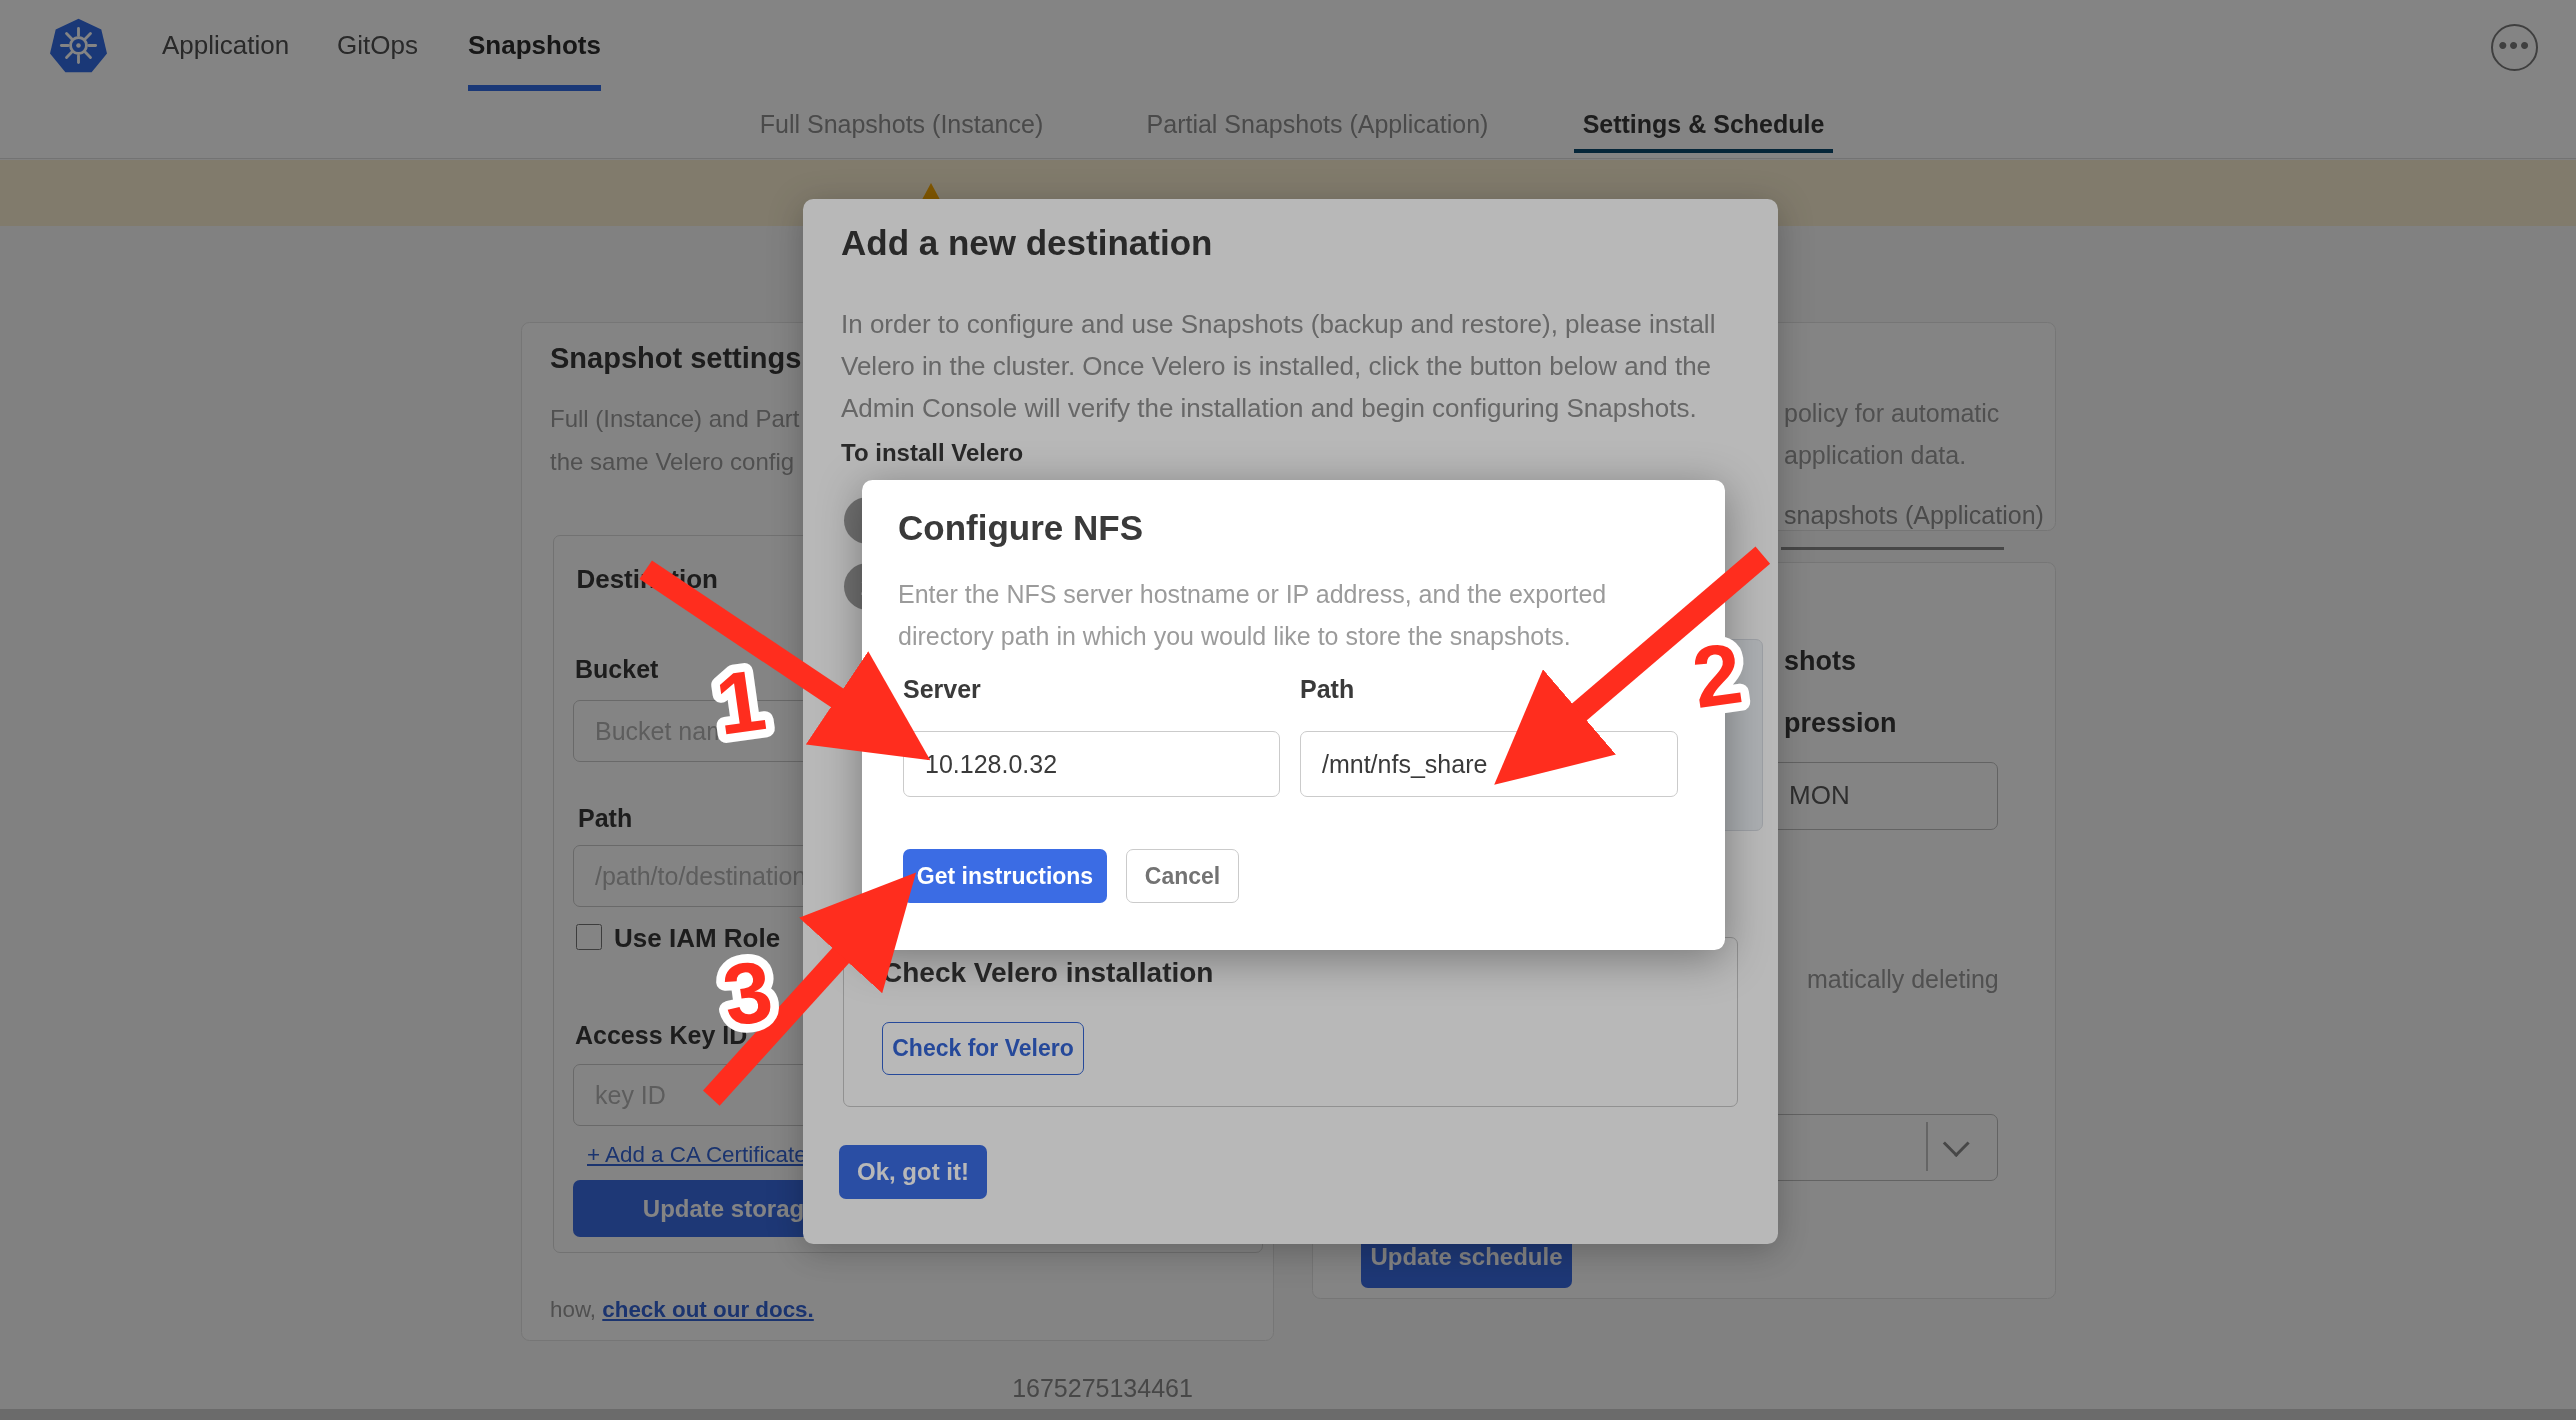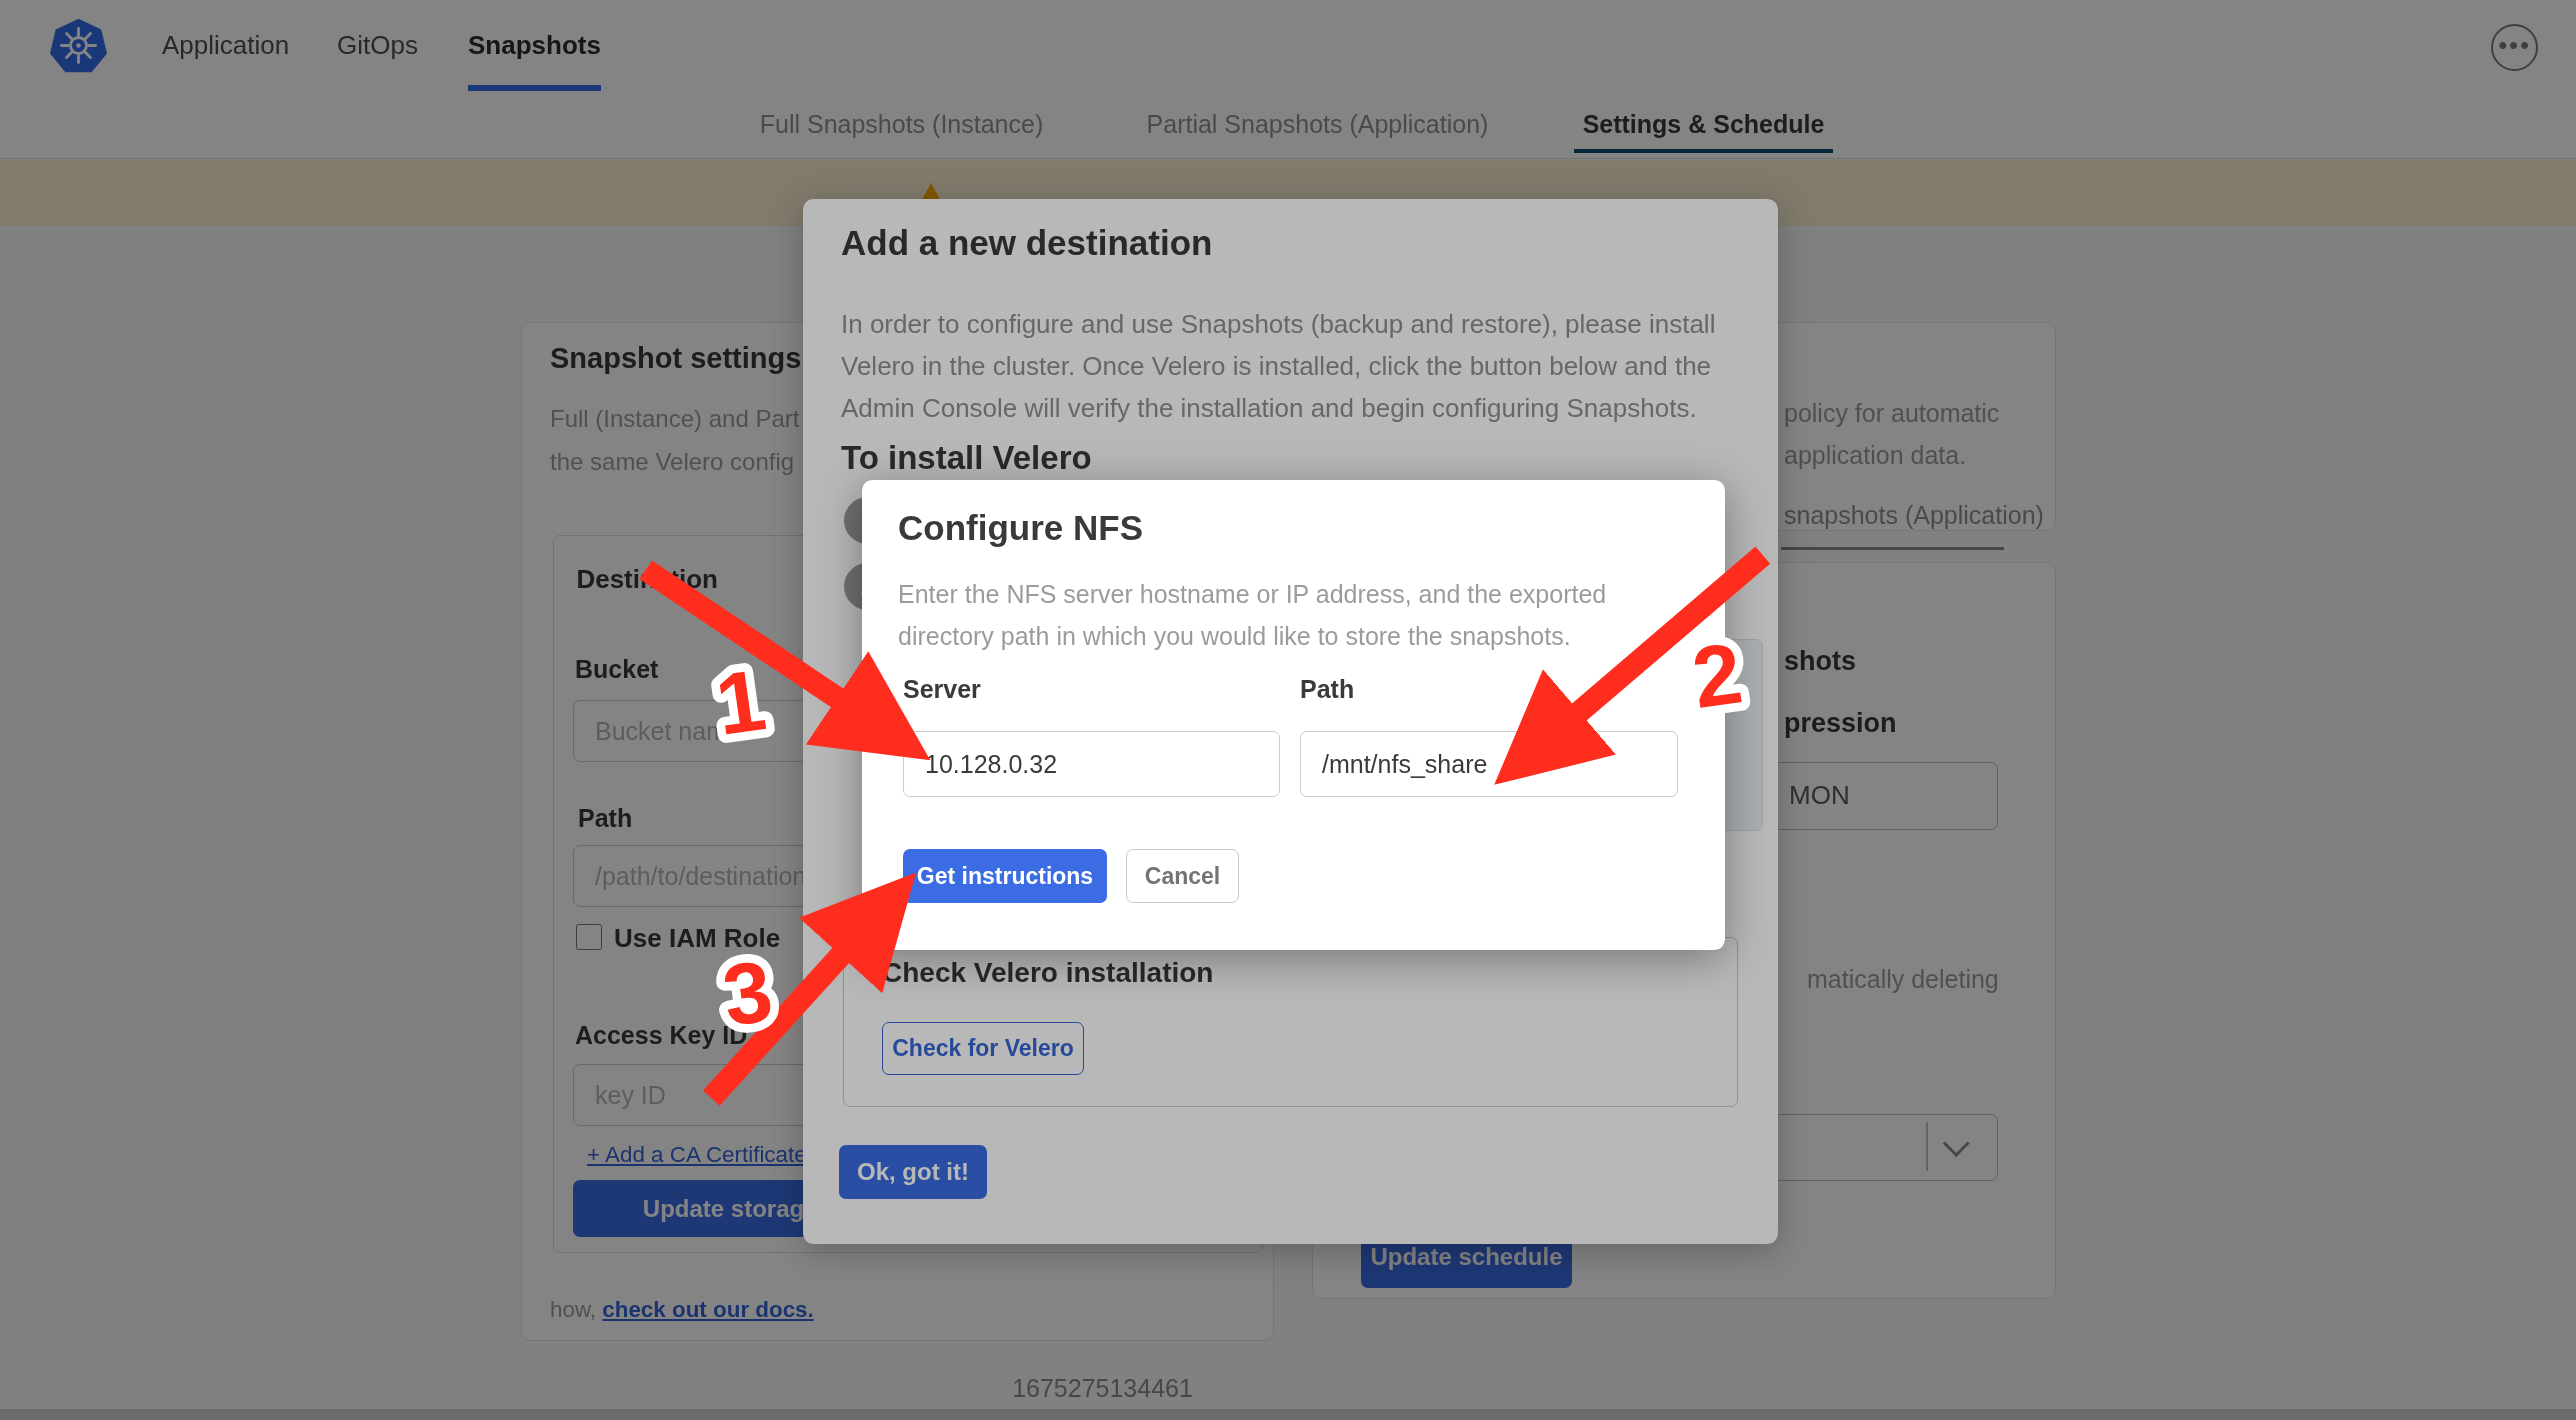--- a/index.html
+++ b/index.html
@@ -66,21 +66,21 @@
   .cron-box{position:absolute;left:1640px;top:762px;width:356px;height:66px;background:#fff;
             border:1.7px solid #bfbfbf;border-radius:7px;z-index:1;}
 
   
   .overlay1{position:absolute;inset:0;background:rgba(0,0,0,0.28);z-index:10;}
   .overlay2{position:absolute;inset:0;background:rgba(0,0,0,0.28);z-index:20;}
   .modal1{position:absolute;left:803px;top:199px;width:975px;height:1045px;background:#fff;
           border-radius:10.4px;z-index:11;box-shadow:0 7px 35px rgba(0,0,0,.25);}
   .modal1 .title{position:absolute;left:38px;top:24px;font-size:35px;font-weight:bold;color:#3a3a3a;}
   .m1-body{position:absolute;left:38px;top:104px;font-size:26px;color:#8f8f8f;line-height:42px;white-space:nowrap;}
-  .m1-h2{position:absolute;left:38px;top:240px;font-size:33px;font-weight:bold;color:#3a3a3a;}
+  .m1-h2{position:absolute;left:38px;top:240px;font-size:24px;font-weight:bold;color:#3a3a3a;}
   .step-circle{position:absolute;width:47px;height:47px;border-radius:50%;background:#9b9b9b;
                color:#fff;font-size:24px;font-weight:bold;text-align:center;line-height:47px;}
   .code-block{position:absolute;left:65px;top:440px;width:893px;height:190px;background:#eef1f5;
               border:1.7px solid #d8dde3;border-radius:7px;}
   .code-frag{position:absolute;left:898px;top:643px;font-size:25px;color:#8f8f8f;}
   .check-box{position:absolute;left:40px;top:738px;width:893px;height:168px;
              border:1.7px solid #c9c9c9;border-radius:7px;}
   .check-box h3{position:absolute;left:38px;top:19px;margin:0;font-size:28px;font-weight:bold;color:#3a3a3a;}
   .btn-check{position:absolute;left:38px;top:84px;width:202px;height:53px;background:#fff;
              border:1.7px solid #3566d6;border-radius:7px;color:#3566d6;font-size:23px;font-weight:bold;

